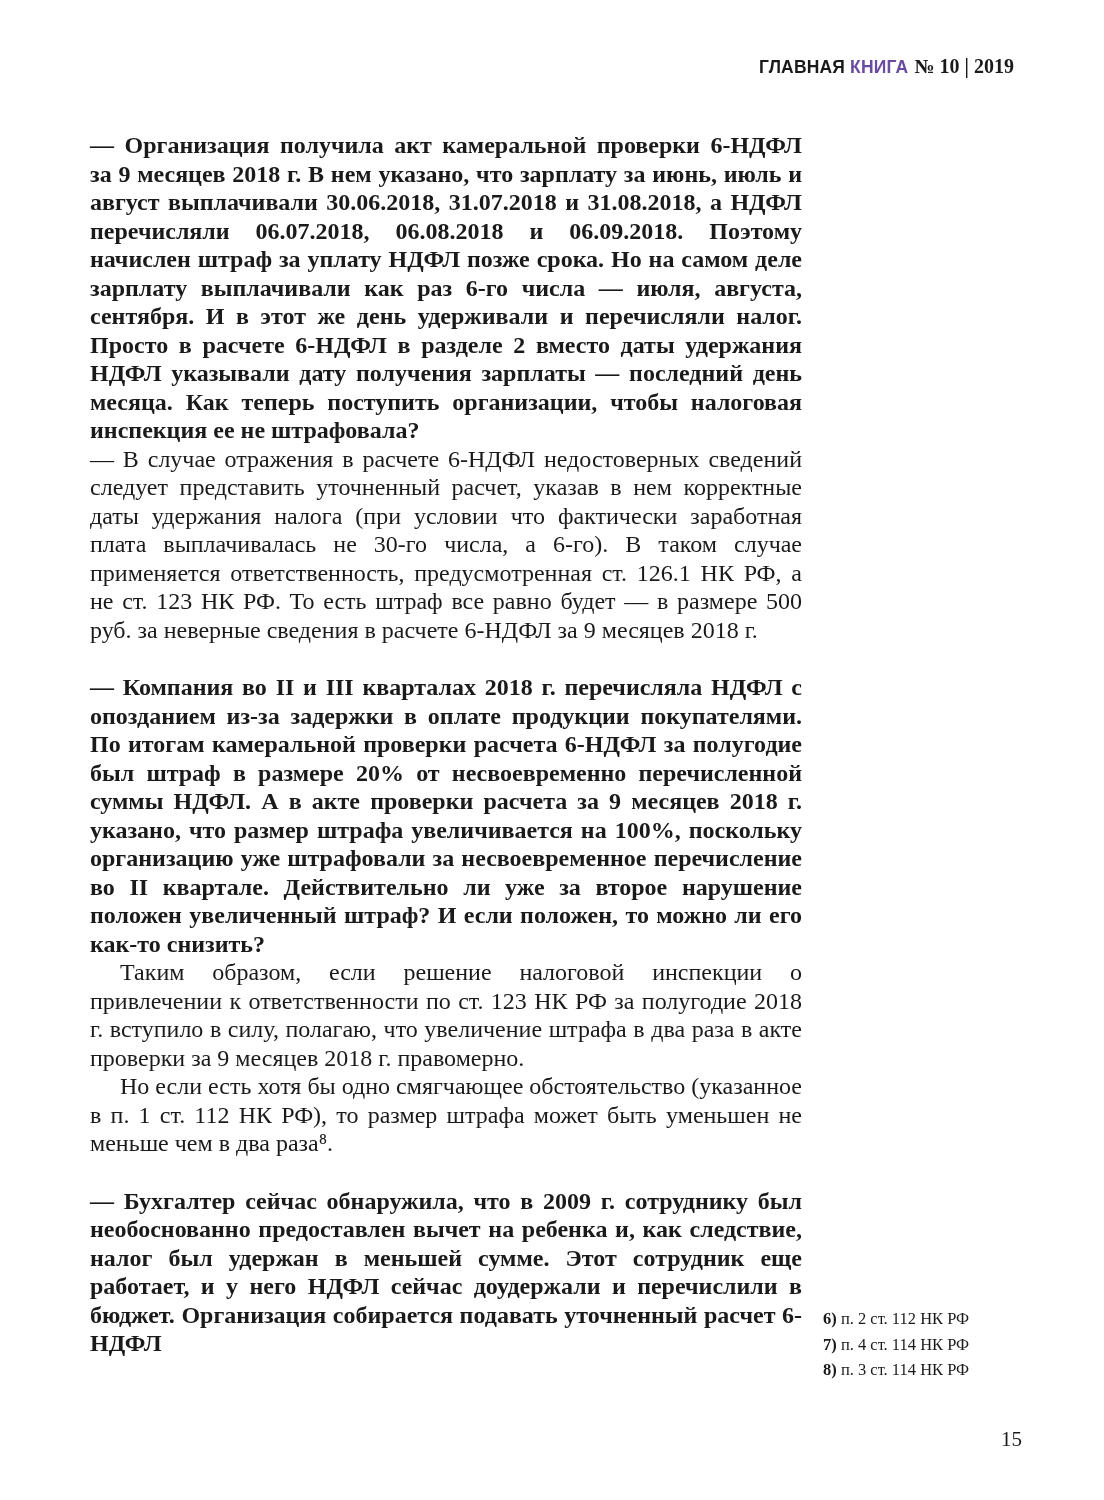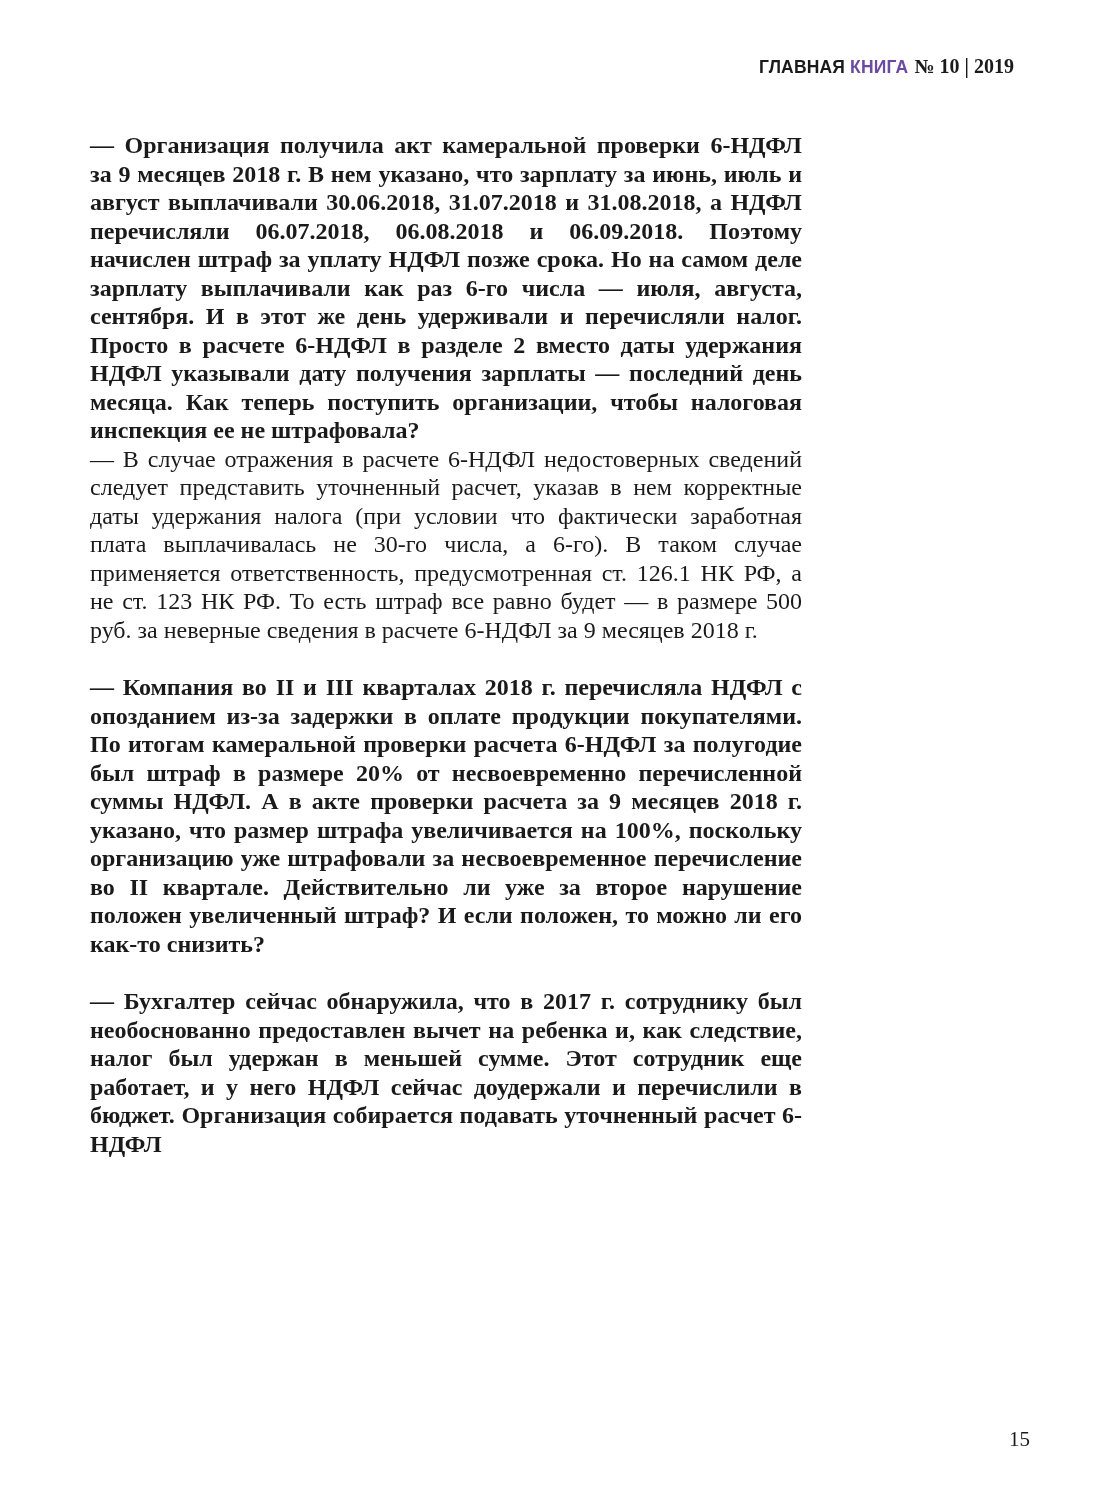--- a/index.html
+++ b/index.html
@@ -74,40 +74,47 @@
     line-height: 25.5px;
     text-align: left;
   }
   .footnotes .fn-num {
     font-weight: 700;
   }
 
   
   .pagenum {
     position: absolute;
-    right: 48px;
+    right: 56px;
     top: 1426px;
     font-size: 21px;
     line-height: 26px;
   }
 </style>
 </head>
 <body>
 
 <div class="page">
 
   <header class="masthead">
     <span class="brand"><span>ГЛАВНАЯ</span>&nbsp;<span style="color: rgb(106, 75, 159);">КНИГА</span></span><span class="issue">№ 10 | 2019</span>
   </header>
 
   <main class="column">
     <p class="q">— Организация получила акт камеральной проверки 6-НДФЛ за 9 месяцев 2018 г. В нем указано, что зарплату за июнь, июль и август выплачивали 30.06.2018, 31.07.2018 и 31.08.2018, а НДФЛ перечисляли 06.07.2018, 06.08.2018 и 06.09.2018. Поэтому начислен штраф за уплату НДФЛ позже срока. Но на самом деле зарплату выплачивали как раз 6-го числа — июля, августа, сентября. И в этот же день удерживали и перечисляли налог. Просто в расчете 6-НДФЛ в разделе 2 вместо даты удержания НДФЛ указывали дату получения зарплаты — последний день месяца. Как теперь поступить организации, чтобы налоговая инспекция ее не штрафовала?</p>
     <p class="a">— В случае отражения в расчете 6-НДФЛ недостоверных сведений следует представить уточненный расчет, указав в нем корректные даты удержания налога (при условии что фактически заработная плата выплачивалась не 30-го числа, а 6-го). В таком случае применяется ответственность, предусмотренная ст. 126.1 НК РФ, а не ст. 123 НК РФ. То есть штраф все равно будет — в размере 500 руб. за неверные сведения в расчете 6-НДФЛ за 9 месяцев 2018 г.</p>
 
     <p class="q gap-before">— Компания во II и III кварталах 2018 г. перечисляла НДФЛ с опозданием из-за задержки в оплате продукции покупателями. По итогам камеральной проверки расчета 6-НДФЛ за полугодие был штраф в размере 20% от несвоевременно перечисленной суммы НДФЛ. А в акте проверки расчета за 9 месяцев 2018 г. указано, что размер штрафа увеличивается на 100%, поскольку организацию уже штрафовали за несвоевременное перечисление во II квартале. Действительно ли уже за второе нарушение положен увеличенный штраф? И если положен, то можно ли его как-то снизить?</p>
+    <p class="a indent">Таким образом, если решение налоговой инспекции о привлечении к ответственности по ст. 123 НК РФ за полугодие 2018 г. вступило в силу, полагаю, что увеличение штрафа в два раза в акте проверки за 9 месяцев 2018 г. правомерно.</p>
+    <p class="a indent">Но если есть хотя бы одно смягчающее обстоятельство (указанное в п. 1 ст. 112 НК РФ), то размер штрафа может быть уменьшен не меньше чем в два раза⁸.</p>
 
-    <p class="q gap-before">— Бухгалтер сейчас обнаружила, что в 2017 г. сотруднику был необоснованно предоставлен вычет на ребенка и, как следствие, налог был удержан в меньшей сумме. Этот сотрудник еще работает, и у него НДФЛ сейчас доудержали и перечислили в бюджет. Организация собирается подавать уточненный расчет 6-НДФЛ</p>
+    <p class="q gap-before">— Бухгалтер сейчас обнаружила, что в 2009 г. сотруднику был необоснованно предоставлен вычет на ребенка и, как следствие, налог был удержан в меньшей сумме. Этот сотрудник еще работает, и у него НДФЛ сейчас доудержали и перечислили в бюджет. Организация собирается подавать уточненный расчет 6-НДФЛ</p>
   </main>
 
+  <aside class="footnotes">
+    <div class="fn"><span class="fn-num">6)</span> <span>п. 2 ст. 112 НК РФ</span></div>
+    <div class="fn"><span class="fn-num">7)</span> <span>п. 4 ст. 114 НК РФ</span></div>
+    <div class="fn"><span class="fn-num">8)</span> <span>п. 3 ст. 114 НК РФ</span></div>
+  </aside>
 
   <div class="pagenum">15</div>
 
 </div>
 
 </body></html>

